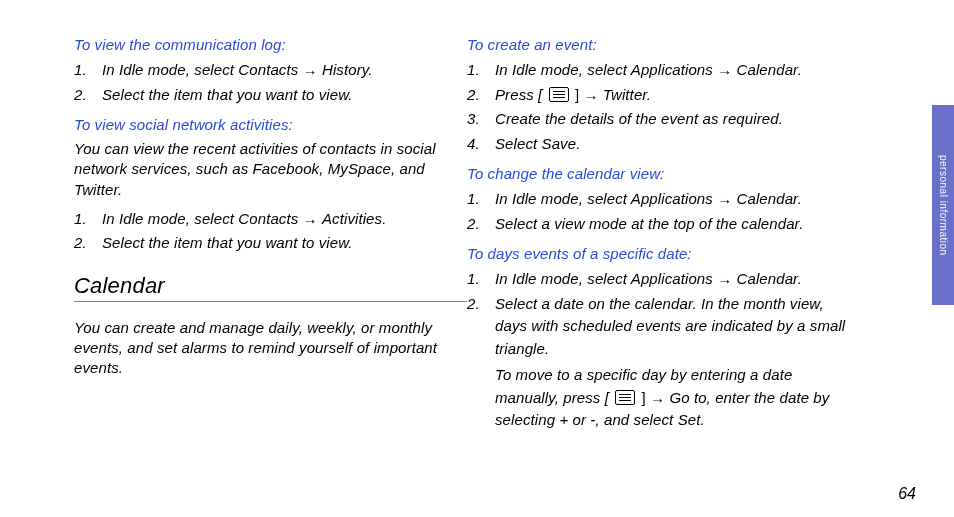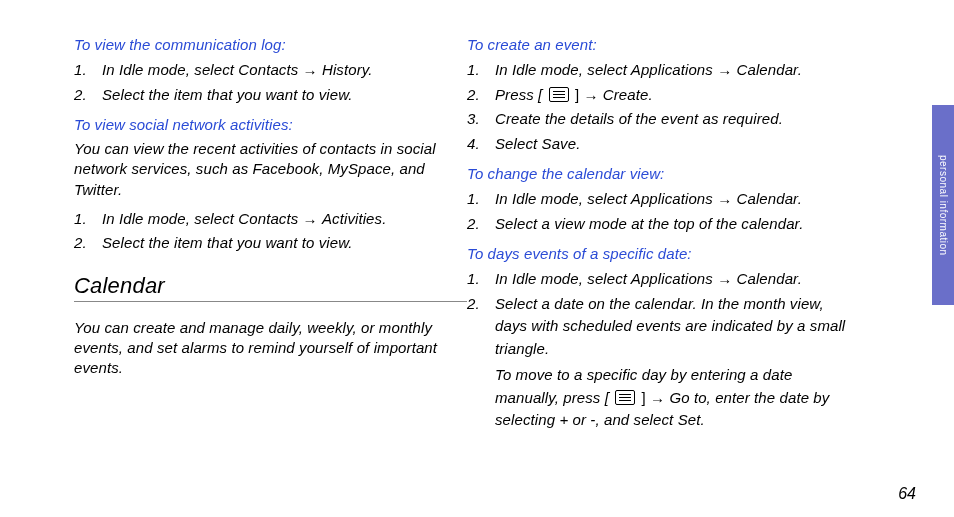--- a/index.html
+++ b/index.html
@@ -177,21 +177,21 @@
     <div class="steps">
       <div class="step">
         <div class="step-num">1.</div>
         <div class="step-body">
           <span>In Idle mode, select </span><span class="bold">Applications</span><span class="arrow"> → </span><span class="bold">Calendar</span><span>.</span>
         </div>
       </div>
       <div class="step">
         <div class="step-num">2.</div>
         <div class="step-body">
-          <span>Press [ </span><span class="menu-key"></span><span class="arrow"> ] → </span><span class="bold">Create</span><span>.</span>
+          <span>Press [ </span><span class="menu-key"></span><span class="arrow"> ] → </span><span class="bold">Twitter</span><span>.</span>
         </div>
       </div>
       <div class="step">
         <div class="step-num">3.</div>
         <div class="step-body">Create the details of the event as required.</div>
       </div>
       <div class="step">
         <div class="step-num">4.</div>
         <div class="step-body">
           <span>Select </span><span class="bold">Save</span><span>.</span>

